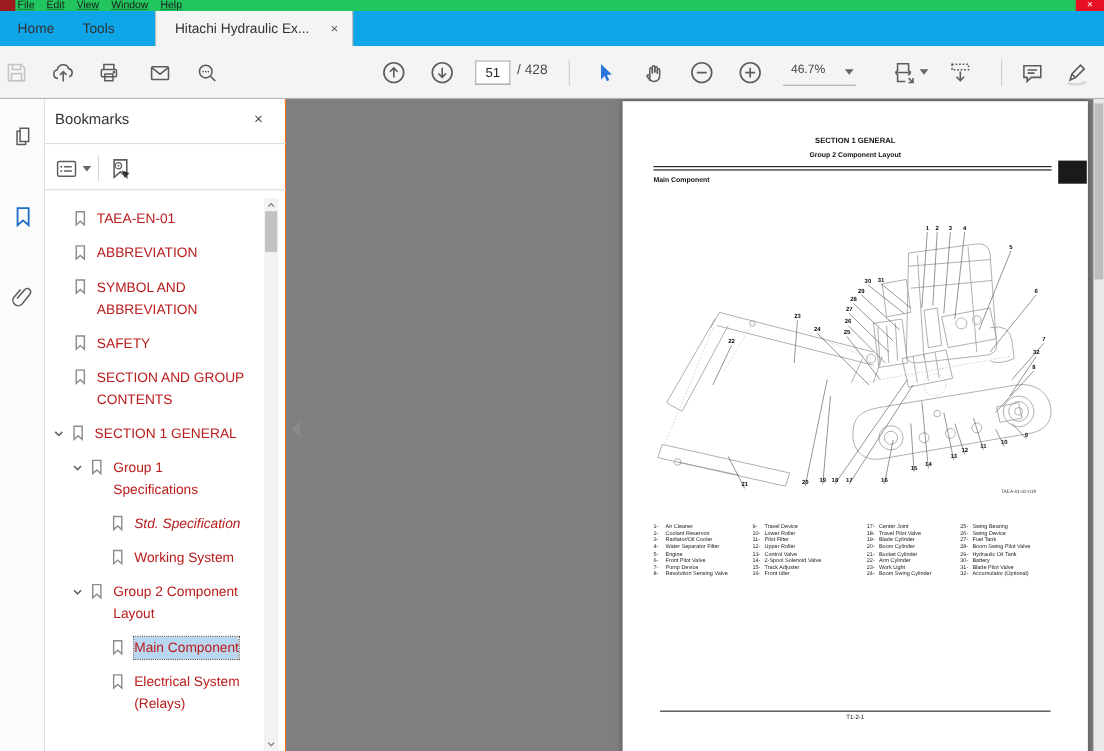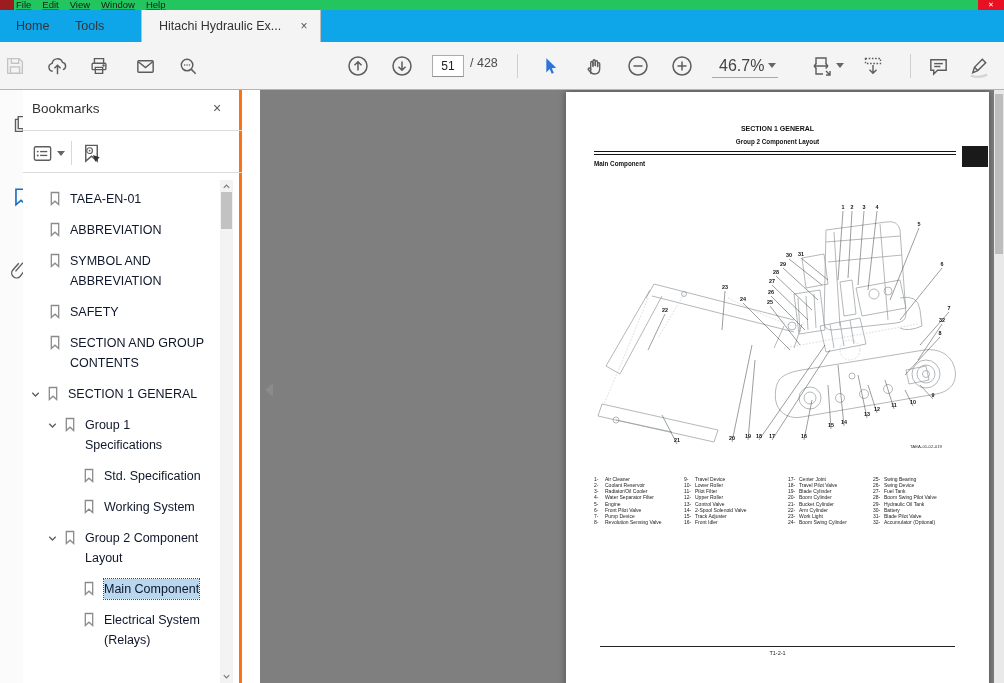--- a/index.html
+++ b/index.html
@@ -28,42 +28,42 @@
              text-align:center;color:#555;}
 
   
   .toolbar{position:absolute;left:0;top:42px;width:1004px;height:48px;background:#f4f4f4;border-bottom:1px solid #b5b5b5;box-sizing:border-box;}
   .tbtn{position:absolute;top:9px;width:30px;height:30px;display:flex;align-items:center;justify-content:center;}
   .tsep{position:absolute;top:12px;width:1px;height:24px;background:#cfcfcf;}
   .pageinput{position:absolute;left:432px;top:13px;width:30px;height:20px;border:1px solid #ababab;border-bottom:1px solid #8f8f8f;
              background:#fff;font-family:"Liberation Sans",sans-serif;font-size:12px;text-align:center;color:#222;padding:0;}
   .pagetotal{position:absolute;left:470px;top:14px;font-size:12.5px;color:#4c4c4c;}
   .zoombox{position:absolute;left:712px;top:12px;width:66px;height:23px;border-bottom:1px solid #a8a8a8;}
-  .zoomval{position:absolute;left:7px;top:3px;font-size:16px;color:#444;}
+  .zoomval{position:absolute;left:7px;top:3px;font-size:11px;color:#444;}
   .zcaret{position:absolute;right:2px;top:9px;width:0;height:0;border-left:4px solid transparent;border-right:4px solid transparent;border-top:5px solid #666;}
   .fitcaret{position:absolute;right:-1px;top:12px;width:0;height:0;border-left:4px solid transparent;border-right:4px solid transparent;border-top:5px solid #666;}
 
   
   .main{position:absolute;left:0;top:90px;width:1004px;bottom:0;}
   .rail{position:absolute;left:0;top:0;width:41px;bottom:0;background:#fbfbfb;border-right:1px solid #e0e0e0;box-sizing:border-box;}
   .rail-btn{position:absolute;left:9px;width:24px;height:24px;display:flex;align-items:center;justify-content:center;}
 
-  .panel{position:absolute;left:23px;top:0;width:219px;bottom:0;background:#fff;border-right:3px solid #f97316;box-sizing:border-box;}
+  .panel{position:absolute;left:41px;top:0;width:219px;bottom:0;background:#fff;border-right:1px solid #f97316;box-sizing:border-box;}
   .panel-title{position:absolute;left:9px;top:11px;font-size:13.5px;color:#333;}
   .panel-close{position:absolute;left:186px;top:10px;width:16px;height:16px;font-size:14px;line-height:16px;text-align:center;color:#555;}
   .pdiv1{position:absolute;left:0;top:40px;width:219px;height:1px;background:#dcdcdc;}
   .pdiv2{position:absolute;left:0;top:82px;width:219px;height:1px;background:#dcdcdc;}
   .ptool{position:absolute;top:50px;height:26px;display:flex;align-items:center;}
   .ptool-sep{position:absolute;left:48px;top:51px;width:1px;height:24px;background:#d8d8d8;}
 
   .bm-list{position:absolute;left:0;top:90px;right:19px;bottom:0;padding-top:9px;overflow:hidden;}
   .bm-row{display:flex;align-items:flex-start;margin-bottom:11px;}
   .bm-chev{flex:0 0 14px;margin-top:4px;margin-right:4px;}
   .bm-ico{flex:0 0 13px;margin-top:2px;margin-right:8px;}
-  .bm-label{font-size:12.5px;line-height:20px;color:#0f172a;display:inline-block;}
+  .bm-label{font-size:12.5px;line-height:20px;color:#b91c1c;display:inline-block;}
   .bm-label.sel{background:#b9d7ef;outline:1px dotted #4b4b4b;}
 
   .pscroll{position:absolute;right:6px;top:90px;bottom:0;width:13px;background:#f3f3f3;}
   .pthumb{position:absolute;left:1px;top:12px;width:11px;height:37px;background:#c2c2c2;}
   .sarrow{position:absolute;left:2px;width:9px;height:9px;}
 
   .collapse-handle{position:absolute;left:5px;top:293px;width:0;height:0;
      border-top:7px solid transparent;border-bottom:7px solid transparent;border-right:8px solid #8b8b8b;}
 
   .docarea{position:absolute;left:260px;top:0;right:0;bottom:0;background:#7f7f7f;overflow:hidden;}
@@ -370,21 +370,21 @@
               <polyline points="3.5,5 7,8.5 10.5,5" fill="none" stroke="#606060" stroke-width="1.5"></polyline>
             </svg>
           </span>
           <span class="bm-ico">
             <svg viewBox="0 0 13 16" width="12" height="15">
               <path d="M2.5,1.5 h8 v13 l-4,-3.6 -4,3.6 z" fill="none" stroke="#8b8b8b" stroke-width="1.4"></path>
             </svg>
           </span>
           <span class="bm-label" style="max-width: 120px;">Group 1 Specifications</span>
         </div>
-        <div class="bm-row" style="padding-left: 60px;">
+        <div class="bm-row" style="padding-left: 60px; font-style: italic;">
           <span class="bm-ico">
             <svg viewBox="0 0 13 16" width="12" height="15">
               <path d="M2.5,1.5 h8 v13 l-4,-3.6 -4,3.6 z" fill="none" stroke="#8b8b8b" stroke-width="1.4"></path>
             </svg>
           </span>
           <span class="bm-label" style="max-width: 125px;">Std. Specification</span>
         </div>
         <div class="bm-row" style="padding-left: 60px;">
           <span class="bm-ico">
             <svg viewBox="0 0 13 16" width="12" height="15">

